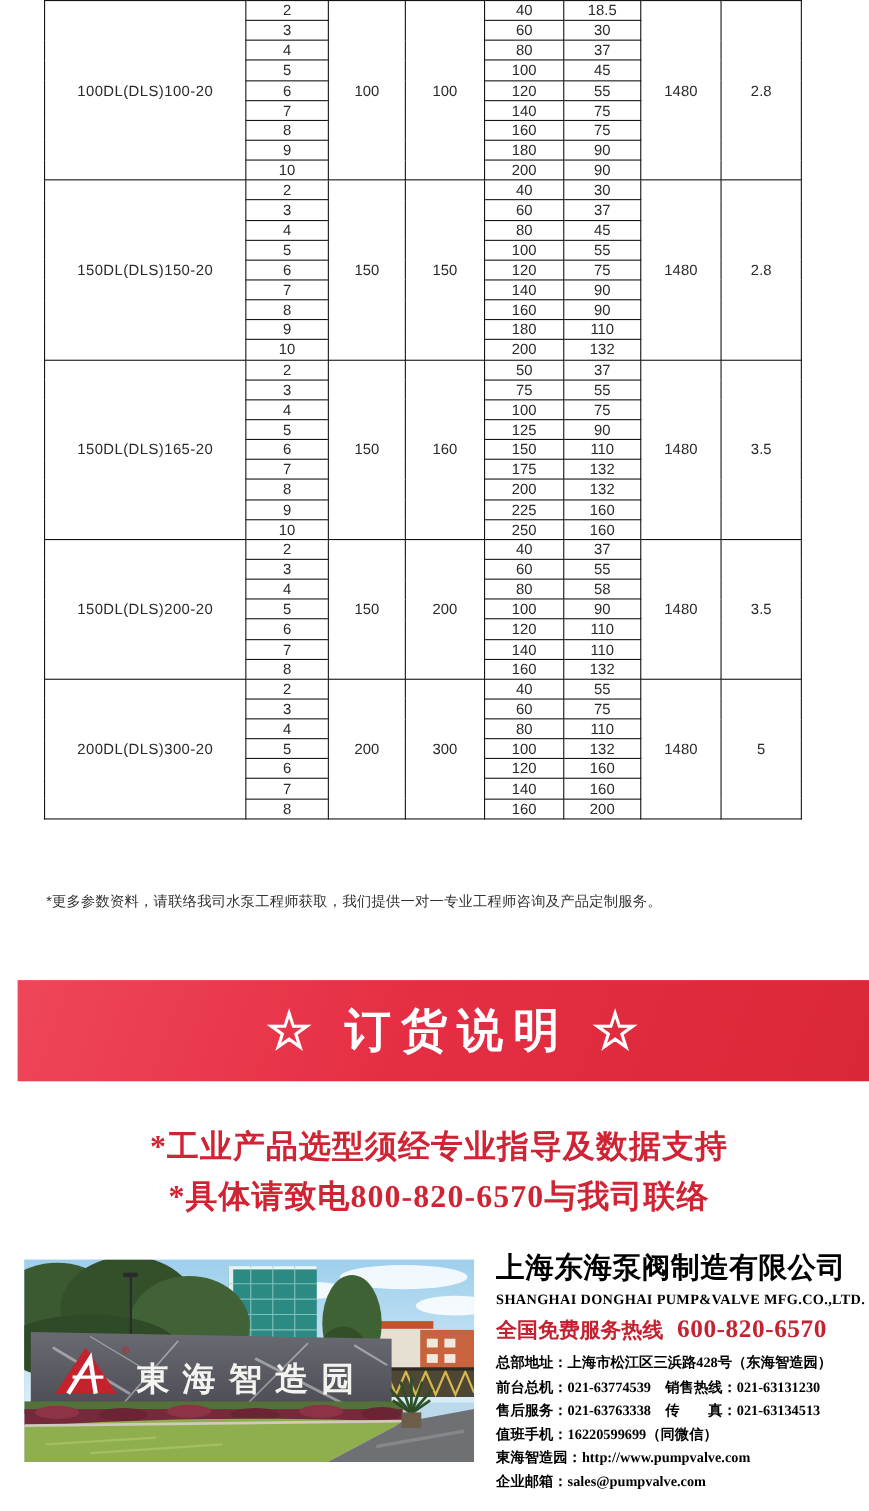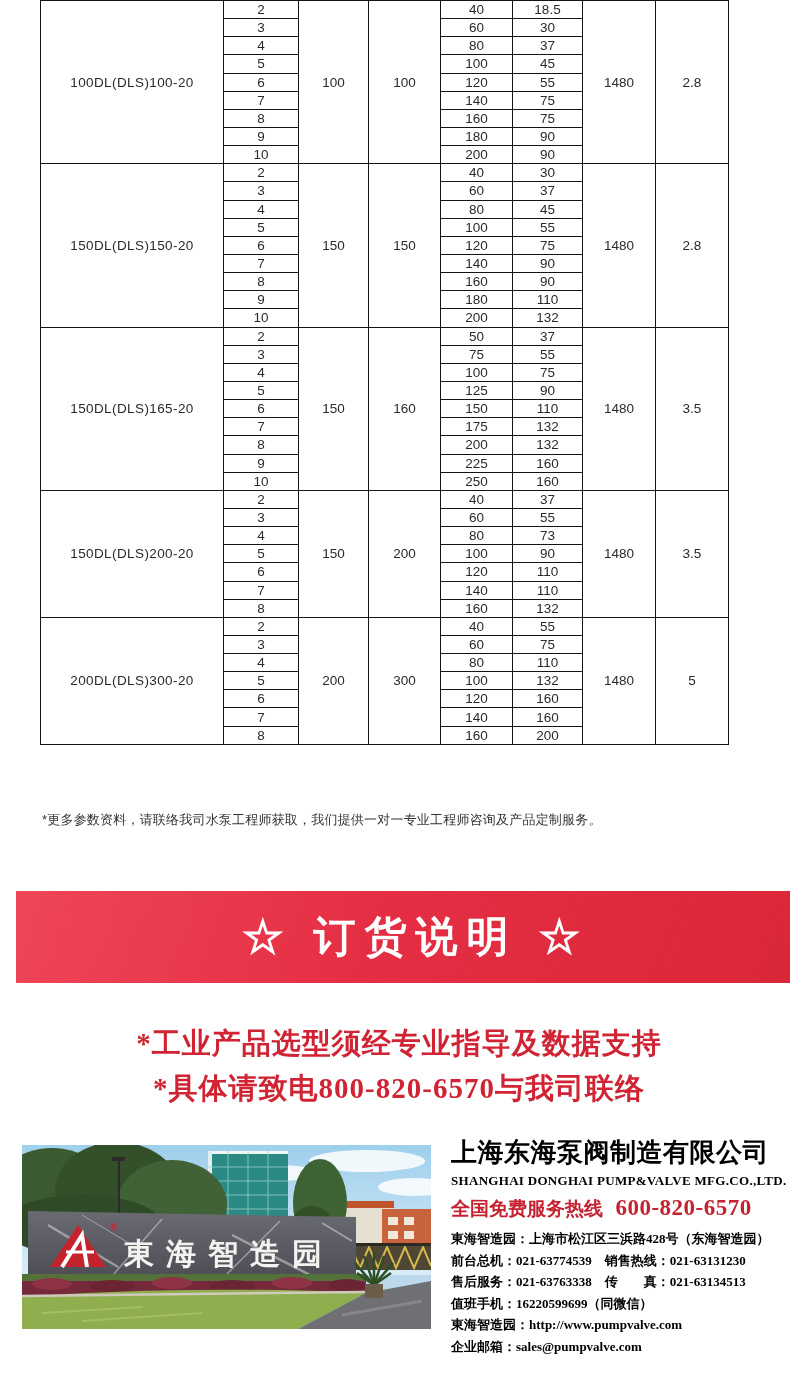--- a/index.html
+++ b/index.html
@@ -225,21 +225,21 @@
         <td rowspan="7">3.5</td>
       </tr>
       <tr>
         <td>3</td>
         <td>60</td>
         <td>55</td>
       </tr>
       <tr>
         <td>4</td>
         <td>80</td>
-        <td>73</td>
+        <td>58</td>
       </tr>
       <tr>
         <td>5</td>
         <td>100</td>
         <td>90</td>
       </tr>
       <tr>
         <td>6</td>
         <td>120</td>
         <td>110</td>
@@ -434,20 +434,20 @@
 </div>
 
 <div class="company">
   <div class="cname">上海东海泵阀制造有限公司</div>
   <div class="cname-en">SHANGHAI DONGHAI PUMP&amp;VALVE MFG.CO.,LTD.</div>
   <div class="hotline">
     <span class="hotline-label">全国免费服务热线</span>
     <span class="hotline-num">600-820-6570</span>
   </div>
   <div id="contacts">
-      <div class="contact-line">東海智造园：上海市松江区三浜路428号（东海智造园）</div>
+      <div class="contact-line">总部地址：上海市松江区三浜路428号（东海智造园）</div>
       <div class="contact-line">前台总机：021-63774539　销售热线：021-63131230</div>
       <div class="contact-line">售后服务：021-63763338　传　　真：021-63134513</div>
       <div class="contact-line">值班手机：16220599699（同微信）</div>
       <div class="contact-line">東海智造园：http://www.pumpvalve.com</div>
       <div class="contact-line">企业邮箱：sales@pumpvalve.com</div>
     </div>
 </div>
 
 </body></html>

